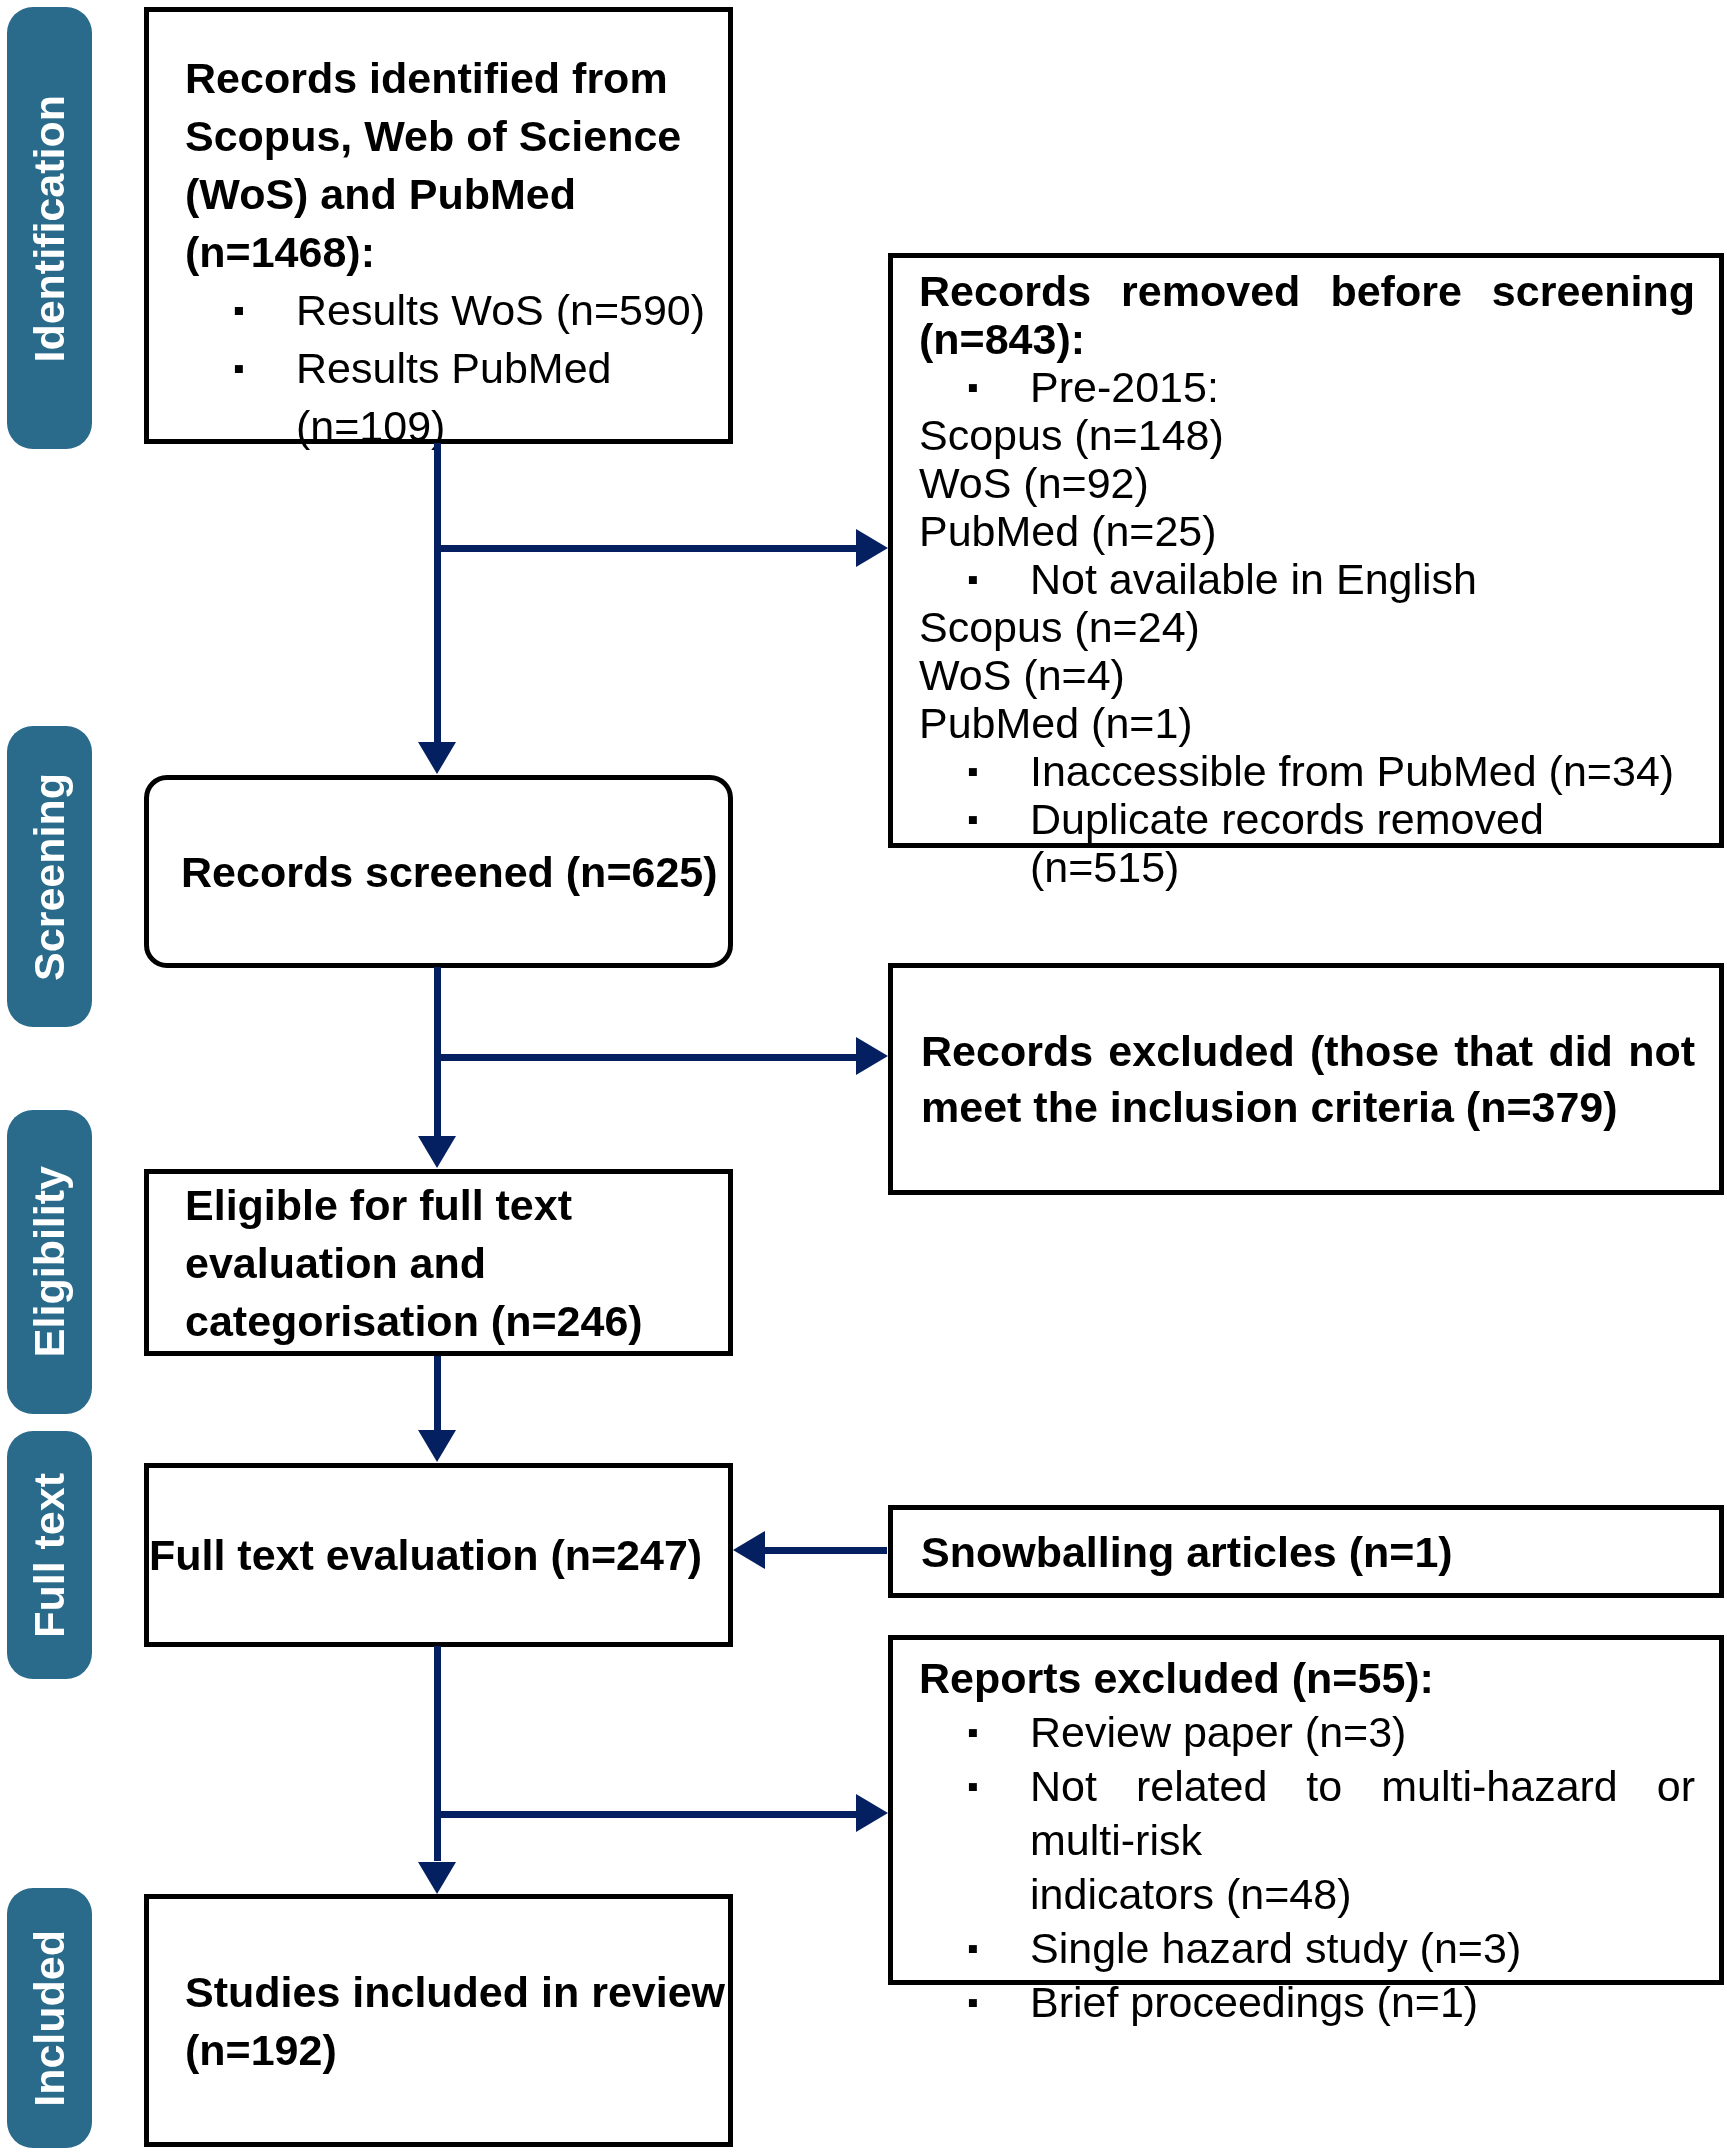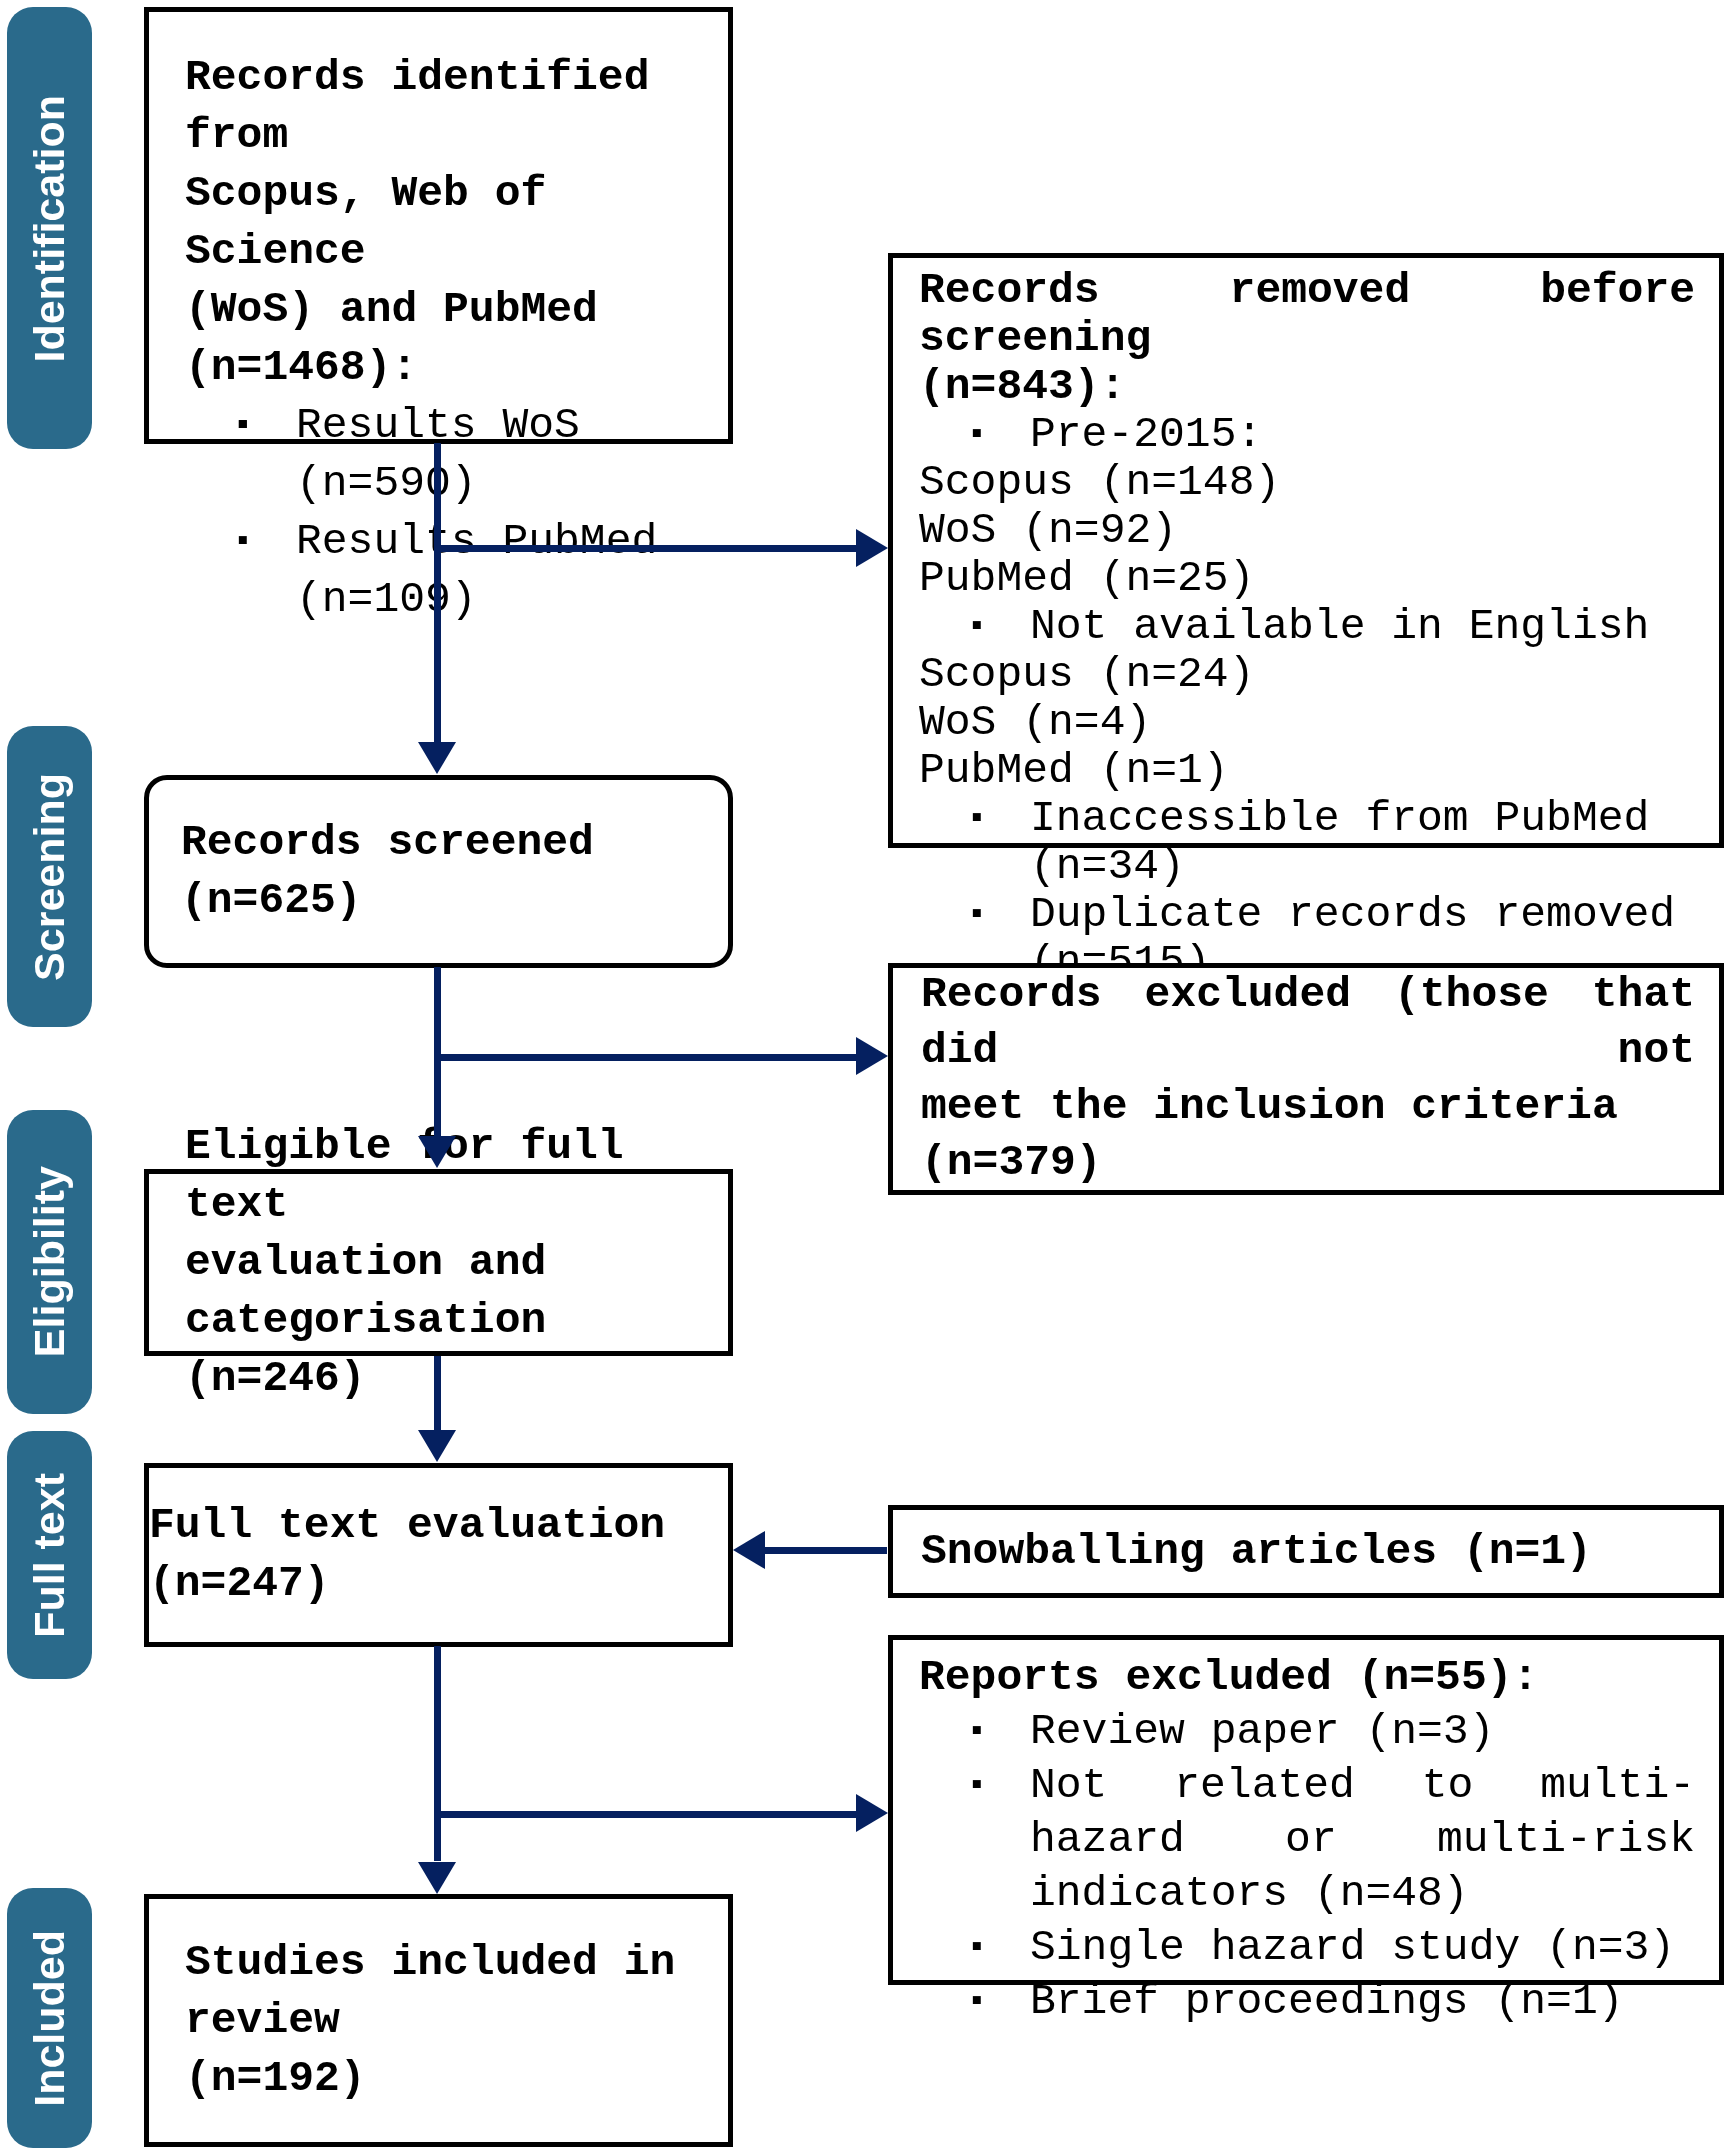--- a/index.html
+++ b/index.html
@@ -44,21 +44,21 @@
   #box-removed{top:253px;height:595px;padding:9.3px 24px 0 26px;line-height:48px;}
   #box-screened{top:775px;height:193px;padding-left:32px;border-radius:23px;}
   #box-excluded-screening{top:963px;height:232px;padding:0 24px 0 28px;line-height:56px;}
   #box-eligible{top:1169px;height:187px;padding-left:36px;}
   #box-fulltext-eval{top:1463px;height:184px;}
   #box-snowballing{top:1505px;height:93px;padding-left:28px;}
   #box-reports-excluded{top:1635px;height:350px;padding:11px 24px 0 26px;line-height:54px;}
   #box-included{top:1894px;height:253px;padding-left:36px;}
 
   
-  .ln{position:relative;font-family:Liberation Mono, monospace;}
+  .ln{position:relative;}
   .ln.b{font-weight:bold;}
   .ln.bu{padding-left:111px;}
   .ln.cont{padding-left:111px;}
   .ln .mk{position:absolute;left:48px;top:0;font-size:32px;}
   .ln.jt .tx{display:block;text-align:justify;text-align-last:justify;}
 
   
   .seg{position:absolute;background:var(--arrow);}
   .vseg{left:434px;width:6.5px;}
   .hseg{height:6.5px;}

